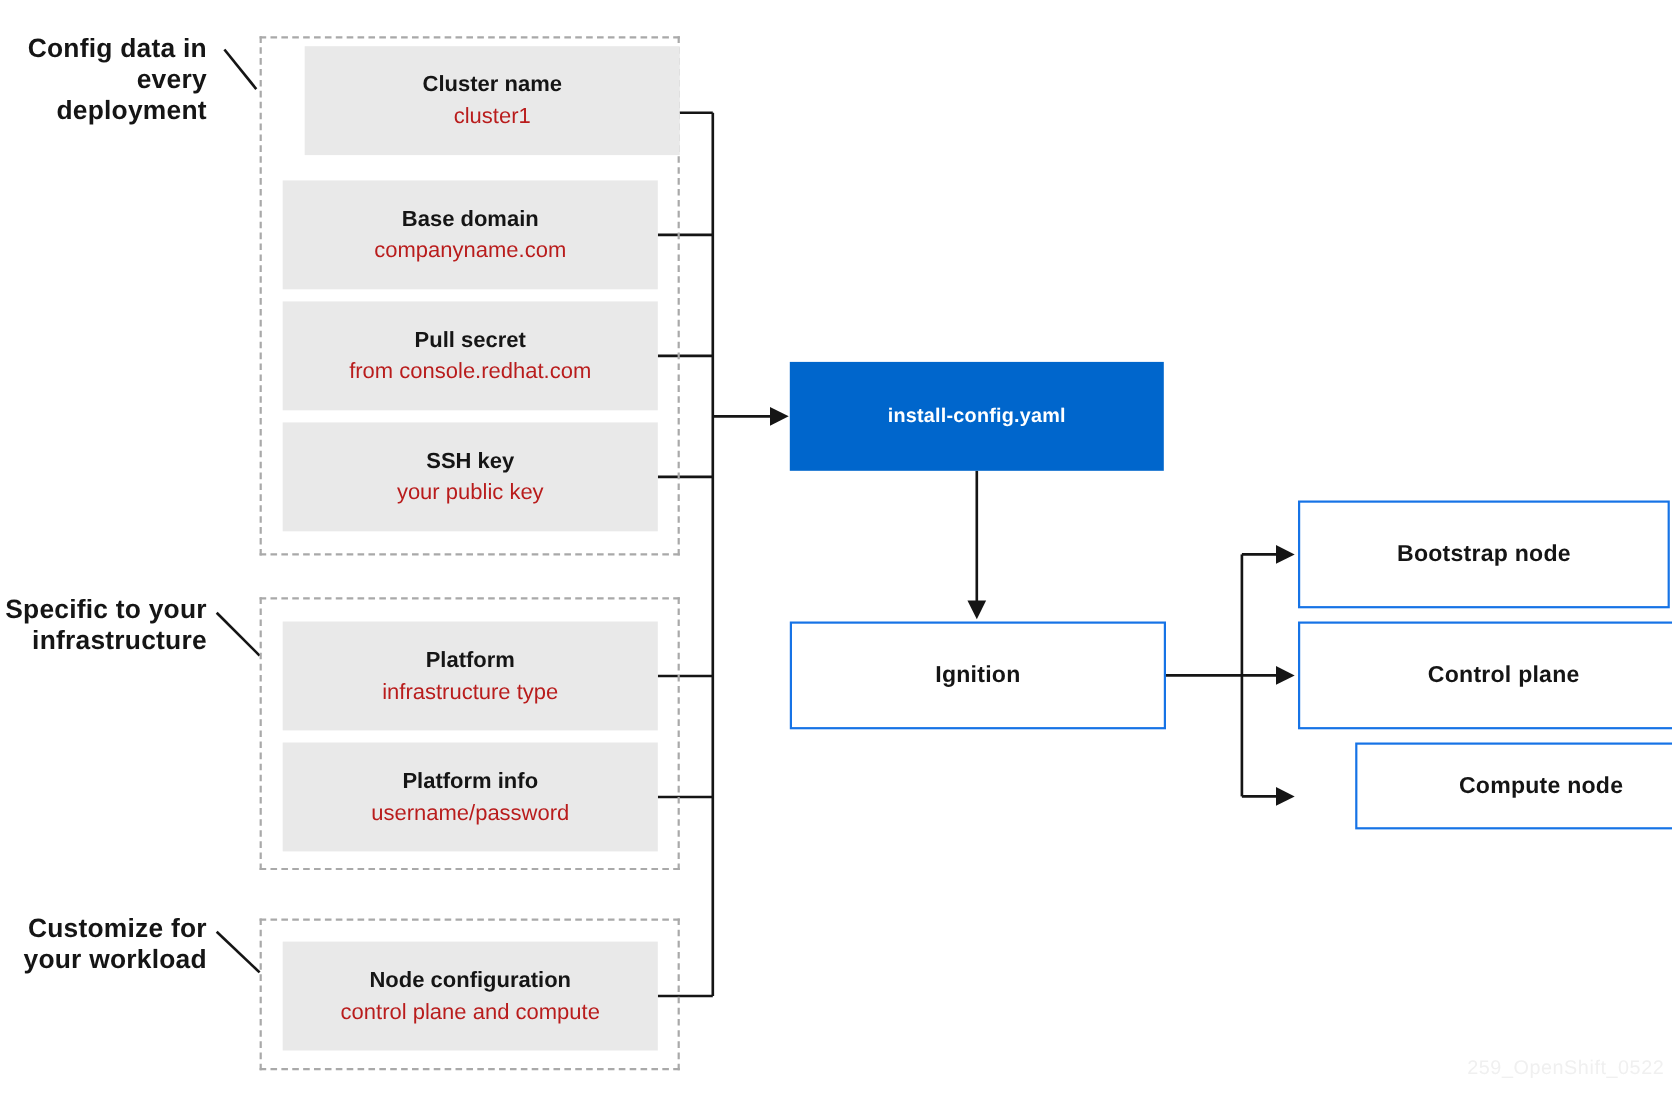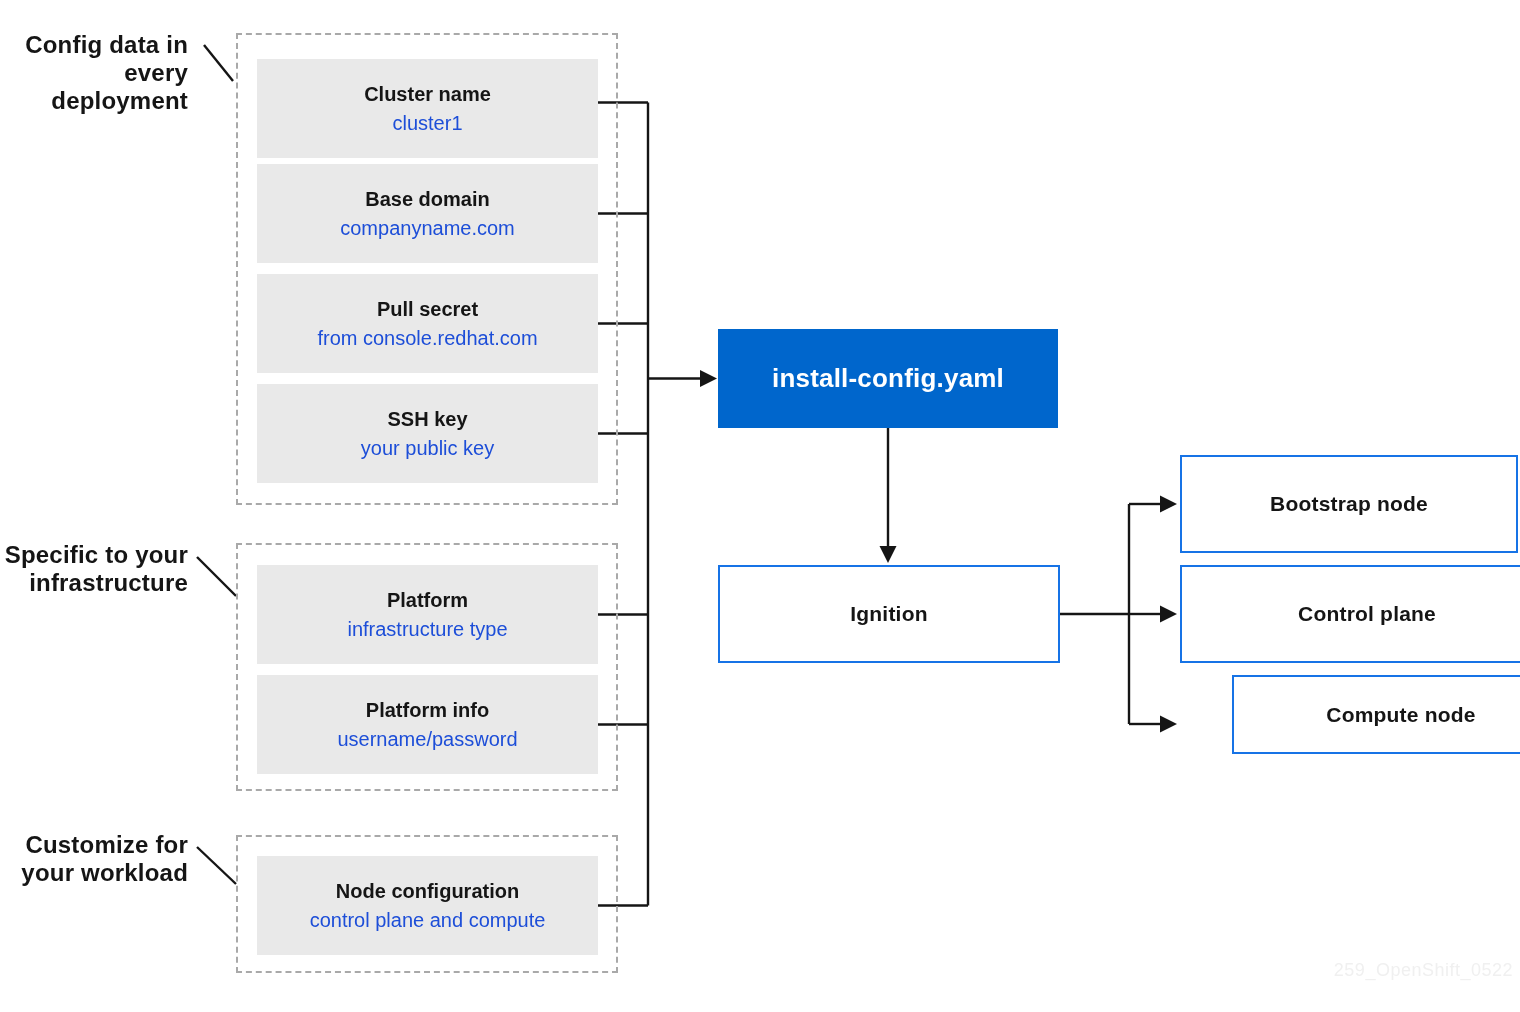--- a/index.html
+++ b/index.html
@@ -26,27 +26,27 @@
 
   .group{position:absolute;left:236px;width:382px;border:2px dashed var(--dash-gray);}
   .group.g1{top:33px;height:472px;}
   .group.g2{top:543px;height:248px;}
   .group.g3{top:835px;height:138px;}
 
   .item{position:absolute;left:257px;width:341px;height:99px;background:var(--box-gray);
     display:flex;flex-direction:column;align-items:center;justify-content:center;
     text-align:center;font-size:20px;line-height:29px;}
   .item .t{font-weight:700;}
-  .item .s{font-weight:400;color:#1d4ed8;}
-  .item.i0{top:59px;} .item.i1{top:164px;} .item.i2{top:274px;} .item.i3{top:384px;}
+  .item .s{font-weight:400;color:#b91c1c;}
+  .item.i0{top:42px;margin-left:20px;} .item.i1{top:164px;} .item.i2{top:274px;} .item.i3{top:384px;}
   .item.i4{top:565px;} .item.i5{top:675px;} .item.i6{top:856px;}
 
   .install{position:absolute;left:718px;top:329px;width:340px;height:99px;
     background:var(--accent-blue);color:#ffffff;display:flex;align-items:center;justify-content:center;
-    font-size:26px;font-weight:600;letter-spacing:.2px;}
+    font-size:18px;font-weight:600;letter-spacing:.2px;}
 
   .outlined{position:absolute;background:#ffffff;border:2px solid var(--border-blue);
     display:flex;align-items:center;justify-content:center;
     font-size:21px;font-weight:600;color:var(--text-dark);letter-spacing:.2px;}
   .ignition{left:718px;top:565px;width:342px;height:98px;}
   .node-a{left:1180px;top:455px;width:338px;height:98px;}
   .node-b{left:1180px;top:565px;width:374px;height:98px;}
   .node-c{left:1232px;top:675px;width:338px;height:79px;}
 
   .watermark{position:absolute;right:7px;top:960px;font-size:18px;font-weight:400;

